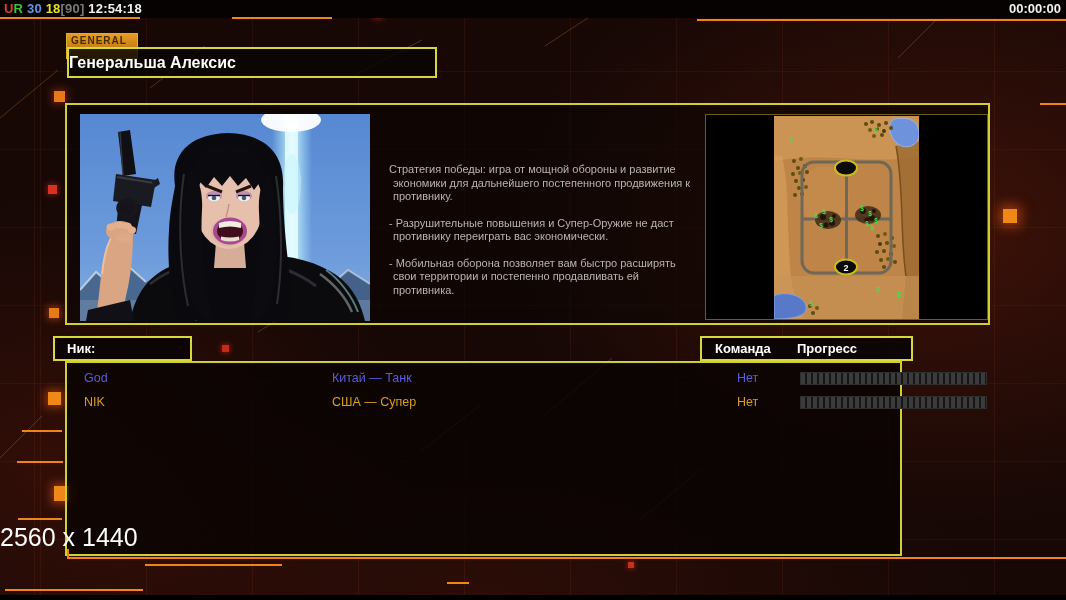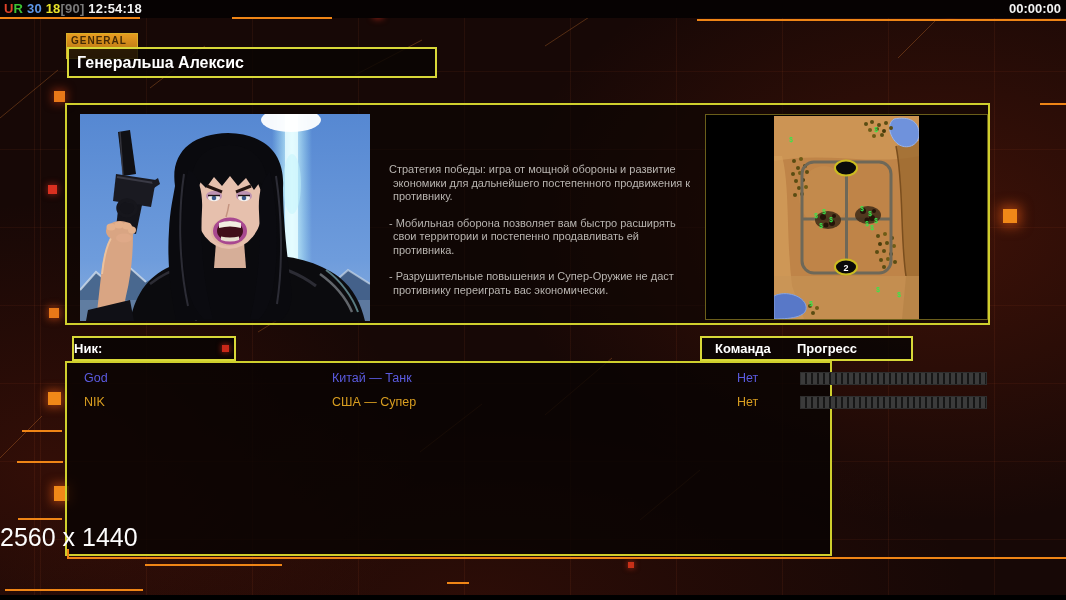--- a/index.html
+++ b/index.html
@@ -22,38 +22,38 @@
   .topbar-right{position:absolute;right:5px;top:1px;font-size:13px;font-weight:bold;color:#f2f2f2;}
   .sq{position:absolute;z-index:2;}
   .hline{position:absolute;height:2px;background:#ef8516;z-index:6;}
   .vtick{position:absolute;width:2px;background:#ef8516;z-index:6;}
 
   .general-tab{position:absolute;left:66px;top:33px;width:72px;height:26px;z-index:4;
     background:linear-gradient(#e89c20,#a86a10);border:1px solid #d8b02a;
     color:#452b06;font-size:10px;font-weight:bold;letter-spacing:1px;line-height:13px;padding-left:4px;}
   .title-box{position:absolute;left:67px;top:47px;width:370px;height:31px;z-index:4;
     border:2px solid #d8d838;background:rgba(8,5,3,.82);
-    color:#fff;font-size:16px;font-weight:bold;line-height:27px;padding-left:8px;}
+    color:#fff;font-size:16px;font-weight:bold;line-height:27px;padding-left:0;}
 
   .main-panel{position:absolute;left:65px;top:103px;width:925px;height:222px;z-index:3;
     border:2px solid #cfcf2d;background:rgba(10,5,4,.6);padding-left:48px;}
   .portrait{position:absolute;left:13px;top:9px;width:290px;height:207px;background:#123;}
   .desc{position:absolute;left:322px;top:58px;width:304px;font-size:11px;color:#b8b4b0;line-height:13.5px;}
   .desc p{margin:0 0 13px 0;padding-left:4px;text-indent:-4px;}
   .map-panel{position:absolute;left:638px;top:9px;width:283px;height:206px;background:#000;border:1px solid #6a5e1a;}
   .map-panel svg{display:block;margin:1px auto 0 auto;}
 
   .hdr{position:absolute;top:336px;height:25px;z-index:3;border:2px solid #d8d838;background:rgba(8,5,3,.85);
     color:#fff;font-size:13px;font-weight:bold;line-height:21px;}
-  .hdr-nick{left:72px;width:164px;padding-left:0;}
+  .hdr-nick{left:53px;width:139px;padding-left:12px;}
   .hdr-general{left:315px;width:214px;padding-left:16px;}
   .hdr-team{left:700px;width:213px;padding-left:13px;}
   .hdr-progress-label{position:absolute;left:95px;top:0;}
 
-  .list-panel{position:absolute;left:65px;top:361px;width:767px;height:195px;z-index:3;
+  .list-panel{position:absolute;left:65px;top:361px;width:837px;height:195px;z-index:3;
     border:2px solid #cfcf2d;background:rgba(8,4,3,.82);}
   .player-row{position:absolute;left:0;width:100%;height:22px;font-size:12.5px;line-height:20px;}
   .player-row .col{position:absolute;top:0;}
   .col-nick{left:17px;}
   .col-general{left:265px;}
   .col-team{left:670px;}
   .pbar{position:absolute;left:733px;top:4px;width:187px;height:13px;
     background:repeating-linear-gradient(90deg,#3b3b3b 0 4px,#161616 4px 6px);
     border:1px solid #2e2e2e;}
 
@@ -190,22 +190,22 @@
         <ellipse cx="39" cy="111" rx="4.5" ry="3.5" fill="#e4b18c"></ellipse>
         <ellipse cx="47" cy="112" rx="4.5" ry="3.5" fill="#e4b18c"></ellipse>
         <ellipse cx="52" cy="116" rx="4" ry="3.5" fill="#e4b18c"></ellipse>
         <ellipse cx="44" cy="124" rx="8" ry="4.5" fill="#dfa988"></ellipse>
         <path d="M8,196 L50,186 L54,207 L6,207 Z" fill="#101016"></path>
       </svg>
     </div>
 
     <div class="desc">
       <p>Стратегия победы: игра от мощной обороны и развитие экономики для дальнейшего постепенного продвижения к противнику.</p>
+      <p>- Разрушительные повышения и Супер-Оружие не даст противнику переиграть вас экономически.</p>
       <p>- Мобильная оборона позволяет вам быстро расширять свои территории и постепенно продавливать ей противника.</p>
-      <p>- Разрушительные повышения и Супер-Оружие не даст противнику переиграть вас экономически.</p>
     </div>
 
     <div class="map-panel">
       <svg viewBox="0 0 145 203" width="145" height="203">
         <rect width="145" height="203" fill="#bf8448"></rect>
         <path d="M0,0 H145 V40 C100,50 50,35 0,45 Z" fill="#cf9858" opacity="0.8"></path>
         <path d="M8,40 C16,70 12,120 18,170 L30,203 L0,203 L0,40 Z" fill="#d4a05c" opacity="0.7"></path>
         <path d="M122,30 C130,70 126,120 132,160 L128,203 L145,203 L145,25 Z" fill="#9c6a30" opacity="0.8"></path>
         <path d="M122,30 C130,70 126,120 132,160" fill="none" stroke="#7a4e1e" stroke-width="1.5"></path>
         <ellipse cx="50" cy="80" rx="25" ry="30" fill="#c89050" opacity="0.5"></ellipse>

